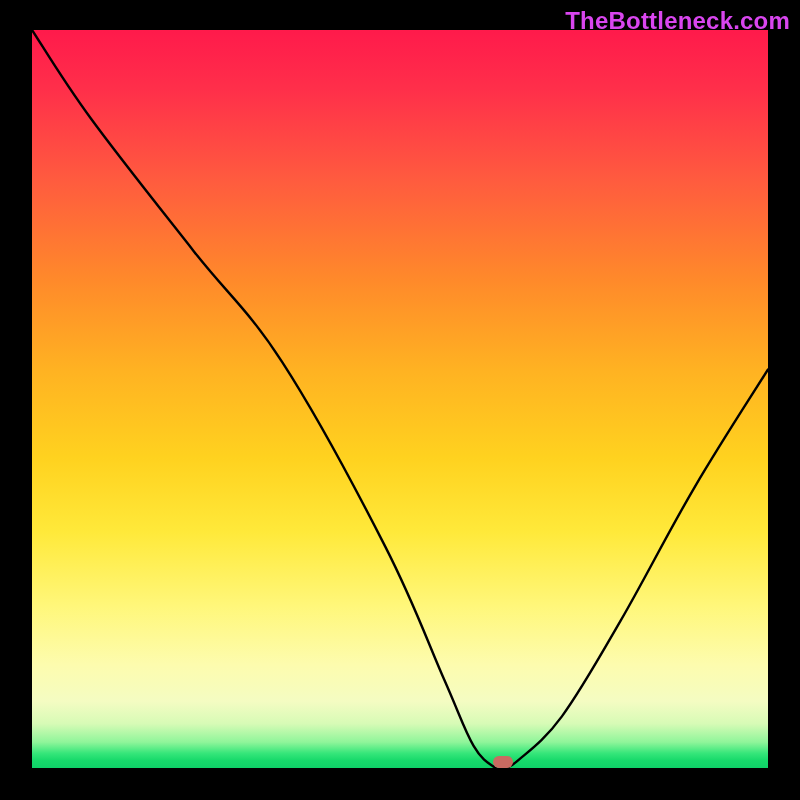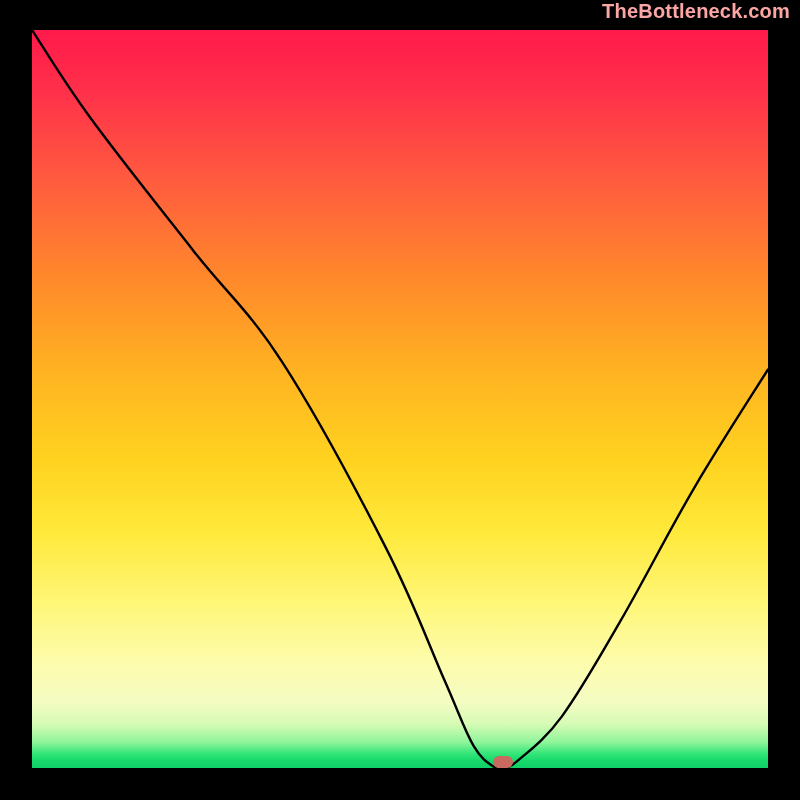--- a/index.html
+++ b/index.html
@@ -12,24 +12,24 @@
     font-family: Arial, Helvetica, sans-serif;
   }
   .frame {
     position: relative;
     width: 800px;
     height: 800px;
     background: #000;
   }
   .watermark {
     position: absolute;
-    top: 0;
+    top: 7px;
     right: 10px;
-    color: #fca5a5;
-    font-size: 20px;
+    color: #d946ef;
+    font-size: 24px;
     font-weight: 600;
     letter-spacing: 0.2px;
     z-index: 5;
   }
   
   .plot {
     position: absolute;
     left: 32px;
     top: 30px;
     width: 736px;   

